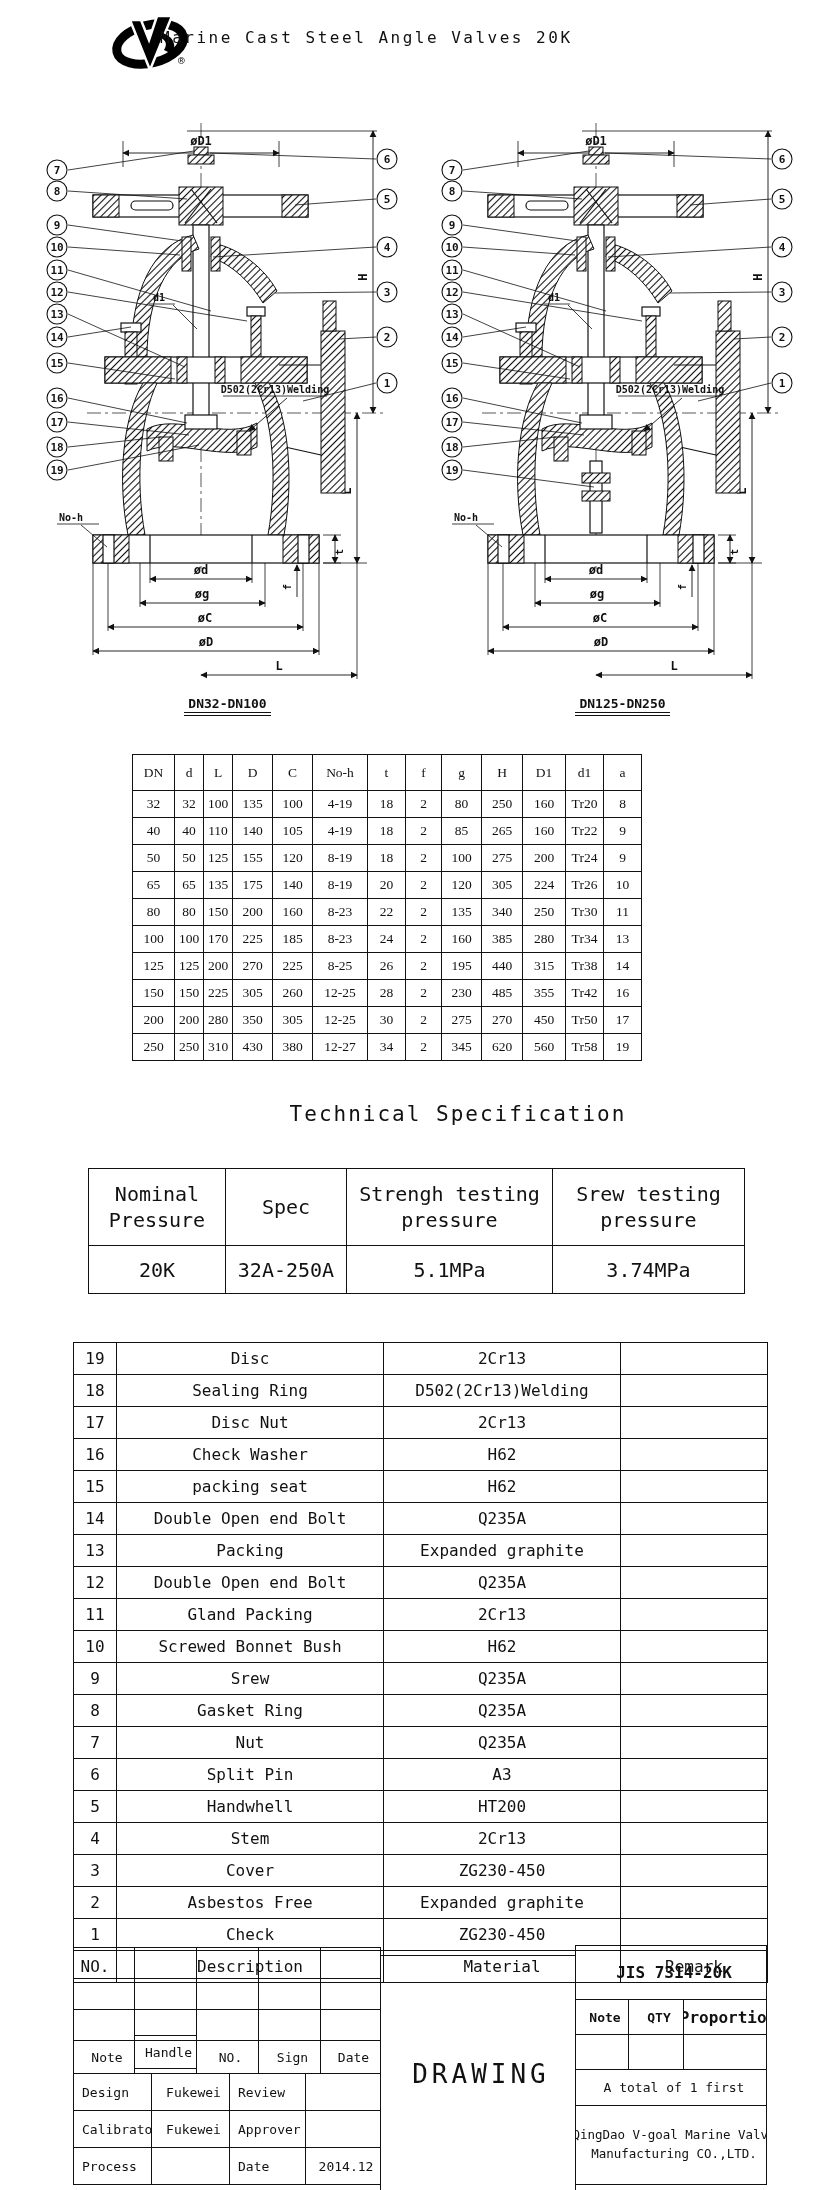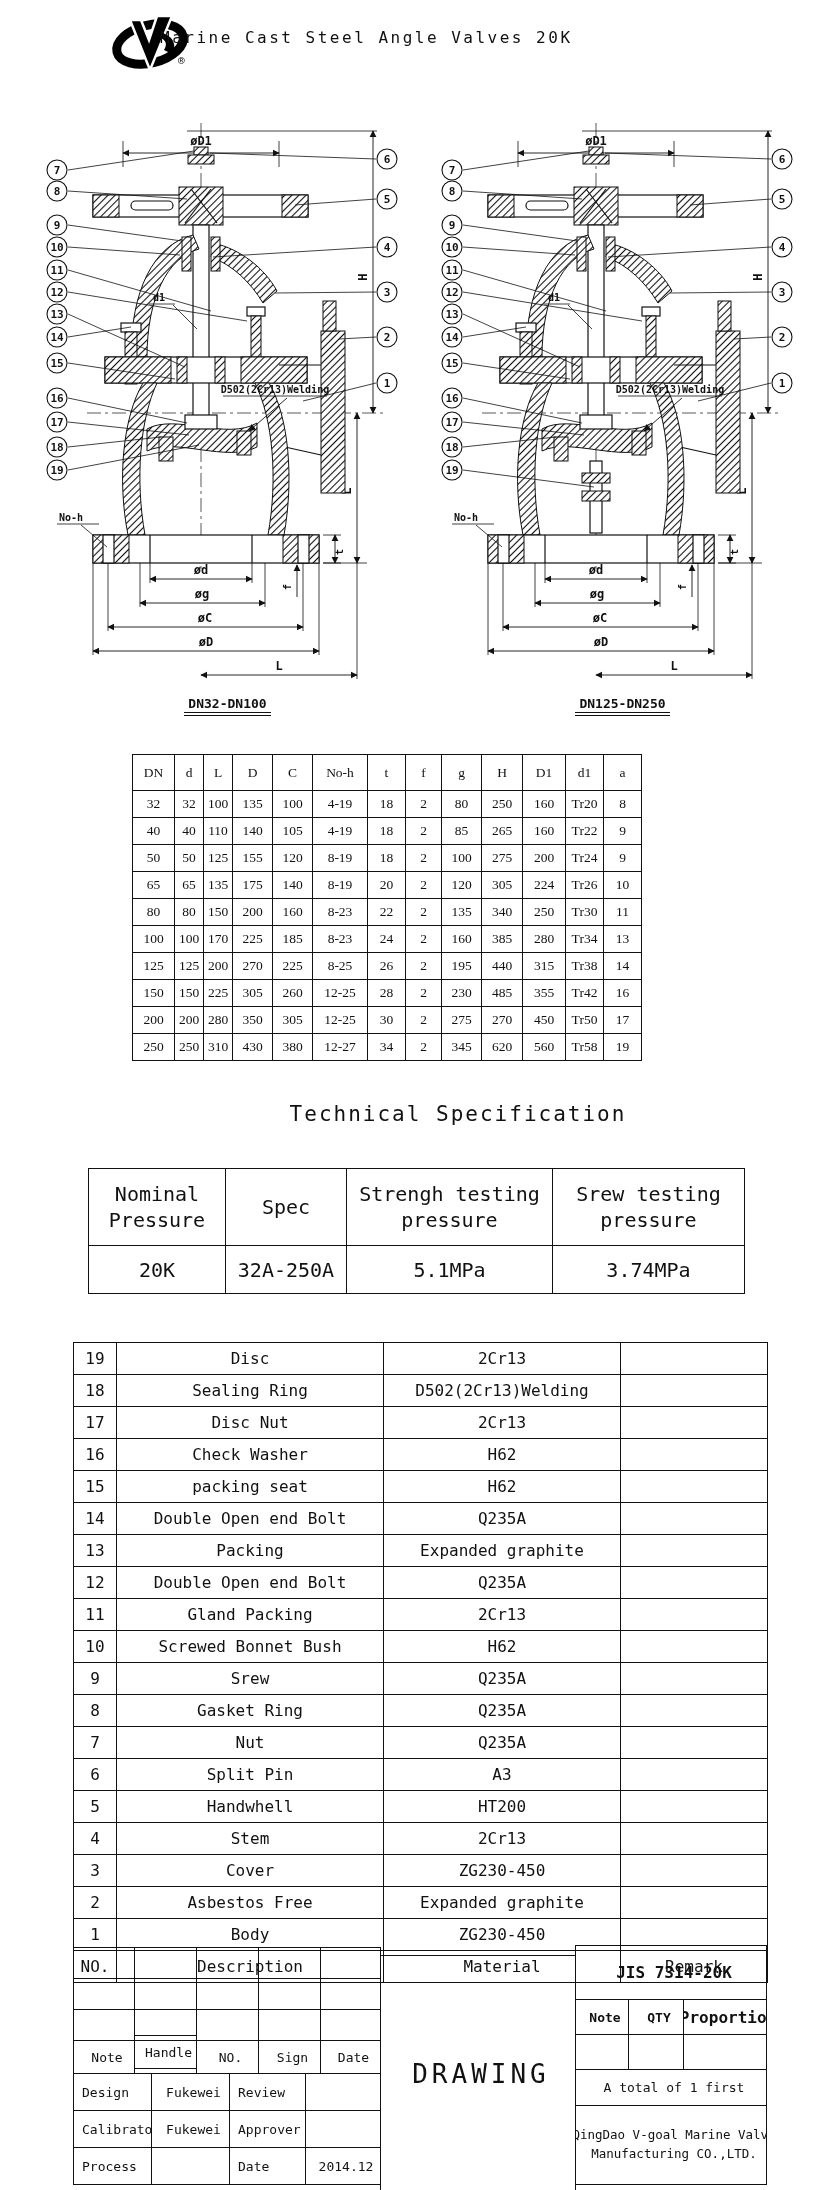--- a/index.html
+++ b/index.html
@@ -850,21 +850,21 @@
 
         <tr>
           <td>2</td>
           <td>Asbestos Free</td>
           <td>Expanded graphite</td>
           <td></td>
         </tr>
 
         <tr>
           <td>1</td>
-          <td>Body</td>
+          <td>Check</td>
           <td>ZG230-450</td>
           <td></td>
         </tr>
       </tbody>
     <tbody>
       <tr>
         <td>NO.</td>
         <td>Description</td>
         <td>Material</td>
         <td>Remark</td>

